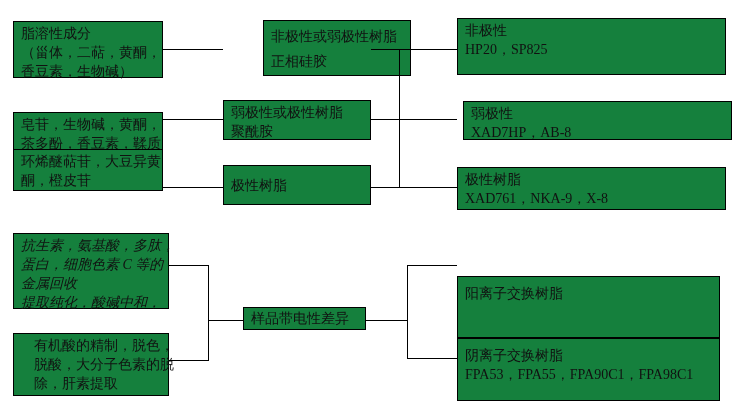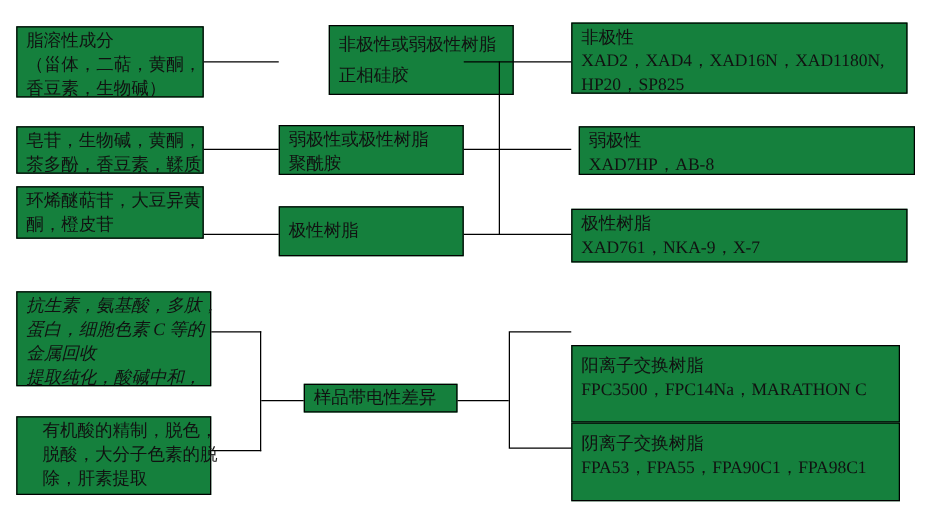--- a/index.html
+++ b/index.html
@@ -45,21 +45,21 @@
 <body>
 
 <div class="stage">
 
   <div class="box" style="left:13px; top:21px; width:150px; height:57px;">
     <div class="ln">脂溶性成分</div>
     <div class="ln">（甾体，二萜，黄酮，</div>
     <div class="ln">香豆素，生物碱）</div>
   </div>
 
-  <div class="box" style="left:13px; top:101px; width:150px; height:38px;">
+  <div class="box" style="left:13px; top:112px; width:150px; height:38px;">
     <div class="ln">皂苷，生物碱，黄酮，</div>
     <div class="ln">茶多酚，香豆素，鞣质</div>
   </div>
 
   <div class="box" style="left:13px; top:149px; width:150px; height:42px;">
     <div class="ln">环烯醚萜苷，大豆异黄</div>
     <div class="ln">酮，橙皮苷</div>
   </div>
 
   <div class="box" style="left:13px; top:233px; width:156px; height:76px;font-style:italic;">
@@ -88,37 +88,35 @@
   <div class="box vcenter" style="left:223px; top:165px; width:148px; height:40px;">
     <div class="ln">极性树脂</div>
   </div>
 
   <div class="box vcenter" style="left:243px; top:307px; width:123px; height:23px;">
     <div class="ln">样品带电性差异</div>
   </div>
 
   <div class="box" style="left:457px; top:18px; width:269px; height:57px;">
     <div class="ln">非极性</div>
-    <div class="ln">XAD2，XAD4，XAD16N，XAD1180N,</div>
     <div class="ln">HP20，SP825</div>
   </div>
 
   <div class="box" style="left:463px; top:101px; width:269px; height:39px;">
     <div class="ln">弱极性</div>
     <div class="ln">XAD7HP，AB-8</div>
   </div>
 
   <div class="box" style="left:457px; top:167px; width:269px; height:43px;">
     <div class="ln">极性树脂</div>
-    <div class="ln">XAD761，NKA-9，X-7</div>
+    <div class="ln">XAD761，NKA-9，X-8</div>
   </div>
 
   <div class="box padtop" style="left:457px; top:248px; width:263px; height:62px;margin-top:28px;">
     <div class="ln">阳离子交换树脂</div>
-    <div class="ln">FPC3500，FPC14Na，MARATHON C</div>
   </div>
 
   <div class="box padtop" style="left:457px; top:338px; width:263px; height:63px;">
     <div class="ln">阴离子交换树脂</div>
     <div class="ln">FPA53，FPA55，FPA90C1，FPA98C1</div>
   </div>
 
   <div class="hline" style="left:163px; top:49px; width:60px;"></div>
   <div class="hline" style="left:163px; top:119px; width:60px;"></div>
   <div class="hline" style="left:163px; top:187px; width:60px;"></div>

